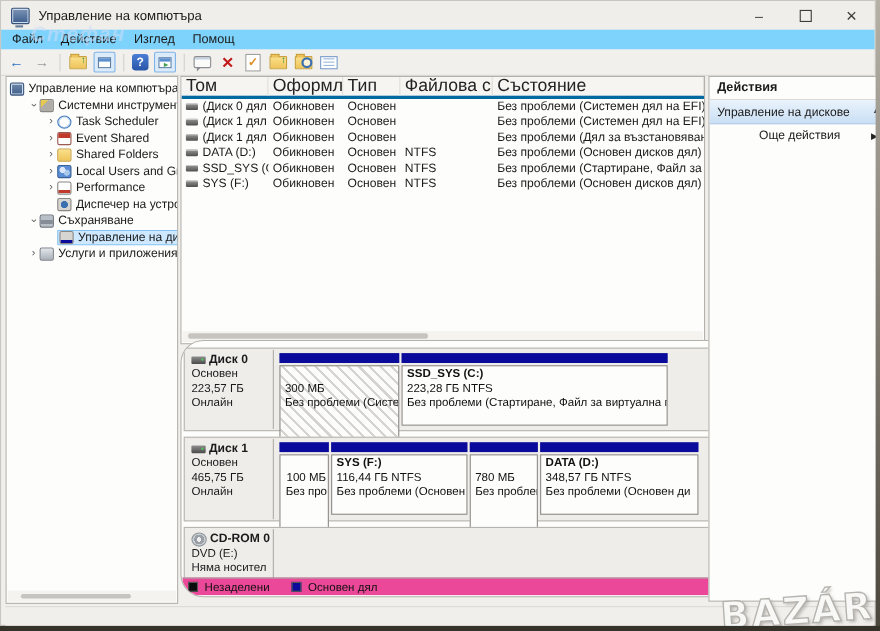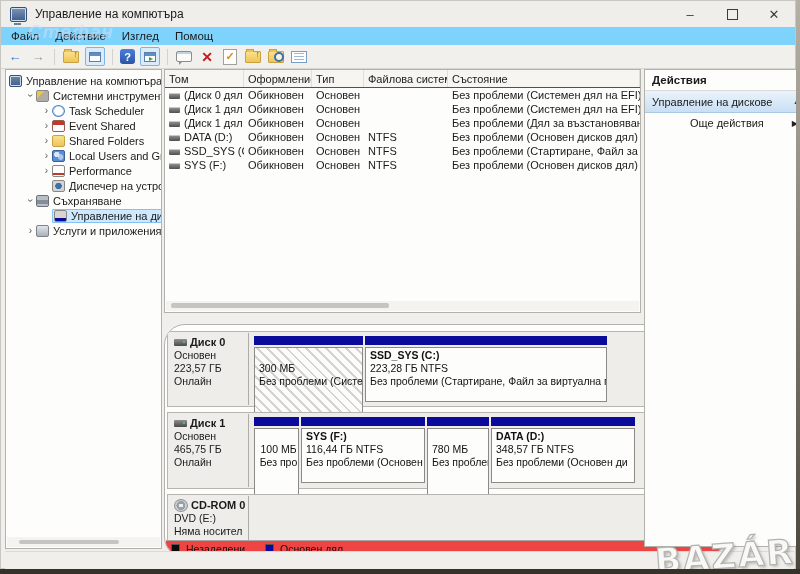--- a/index.html
+++ b/index.html
@@ -52,21 +52,21 @@
   .delx{color:#c11a1a;font-size:14px;}
   .checkdoc{width:12px;height:14px;background:#fff;border:1px solid #a0a09c;display:flex;align-items:center;
           justify-content:center;color:#e08a1e;font-size:11px;font-weight:bold;}
   .props{width:16px;height:12px;background:#fff;border:1px solid #7a9cc8;display:flex;flex-direction:column;
           justify-content:space-evenly;padding:0 2px;box-sizing:border-box;}
   .props i{display:block;height:1px;background:#9bb8d8;}
   
   .pane{position:absolute;background:#fdfdfc;border:1px solid #b3b1ac;box-sizing:border-box;overflow:hidden;}
   .tree-pane{left:4px;top:68px;width:157px;height:480px;}
   .vol-pane{left:163px;top:68px;width:477px;height:244px;}
-  .disk-pane{left:163px;top:323px;width:561px;height:234px;border-radius:21px;}
+  .disk-pane{left:163px;top:308px;width:561px;height:234px;border-radius:21px;}
   .act-pane{left:643px;top:68px;width:164px;height:478px;}
   .statusbar{position:absolute;left:4px;top:550px;width:789px;height:17px;background:#f1efec;
              border-top:1px solid #dcdad6;}
   
   .tree{padding-top:3px;font-size:11px;color:#1b1b1b;white-space:nowrap;}
   .trow{height:15px;display:flex;align-items:center;}
   .lv0{padding-left:3px;} .lv1{padding-left:19px;} .lv2{padding-left:35px;}
   .chev{width:11px;font-size:10px;color:#5d5d5d;text-align:center;flex:none;}
   .chev.open{transform:rotate(90deg);}
   .ti{width:13px;height:12px;border-radius:2px;flex:none;margin-right:4px;box-sizing:border-box;}
@@ -80,22 +80,22 @@
   .ti-perf{background:linear-gradient(transparent 0 7px,#c0392b 7px 9px,transparent 9px),#fdfdfd;border:1px solid #8a8884;}
   .ti-devmgr{background:radial-gradient(circle at 50% 50%,#3a6fb0 0 3px,transparent 3.5px),#d7d5d1;border:1px solid #8a8884;}
   .ti-storage{background:linear-gradient(#b9bfc7 0 4px,#868d96 4px 8px,#b9bfc7 8px);border:1px solid #6a717a;}
   .ti-diskmgmt{background:linear-gradient(transparent 0 7px,#0b0b9b 7px),#d7d5d1;border:1px solid #8a8884;}
   .ti-services{background:linear-gradient(#e2e6eb,#aab1b9);border:1px solid #7c828a;}
   .sel-wrap{display:flex;align-items:center;background:#cde8ff;border:1px solid #84c2f2;
             border-radius:1px;padding:0 3px 0 1px;height:14px;box-sizing:border-box;}
   .hscroll{position:absolute;left:1px;right:1px;bottom:1px;height:10px;background:#f4f3f0;}
   .hthumb{position:absolute;top:3px;height:4px;background:#c6c4c0;border-radius:2px;}
   
-  .vhead{display:flex;height:17px;background:#f6f5f2;border-bottom:1px solid #0369a1;
-         font-size:11px;color:#222;align-items:center;}
+  .vhead{display:flex;height:17px;background:#f6f5f2;border-bottom:3px solid #0369a1;
+         font-size:16px;color:#222;align-items:center;}
   .vhead .cell{border-right:1px solid #e0ded9;height:100%;display:flex;align-items:center;}
   .cell{padding:0 4px;box-sizing:border-box;white-space:nowrap;overflow:hidden;flex:none;}
   .c0{width:79px;} .c1{width:68px;} .c2{width:52px;} .c3{width:84px;} .c4{width:192px;}
   .vrow{display:flex;height:14px;align-items:center;font-size:11px;color:#1a1a1a;}
   .vol-ico{display:inline-block;width:11px;height:6px;background:linear-gradient(#999,#4e4e4e);
            border-radius:1px;margin-right:4px;vertical-align:middle;box-shadow:inset 0 1px 0 #c9c9c9;}
   
   .drow{position:absolute;left:2px;right:9px;background:#eeedea;border:1px solid #b7b5b0;box-sizing:border-box;}
   .dlabel{position:absolute;left:1px;top:1px;bottom:1px;width:80px;background:#efedea;
           border-right:1px solid #aeaca7;padding:3px 0 0 5px;box-sizing:border-box;
@@ -108,21 +108,21 @@
           background:radial-gradient(circle,#efefef 0 2px,#9aa0a6 2px 4.5px,#c9ced3 4.5px);border-radius:50%;border:1px solid #8d9399;}
   .part{position:absolute;top:4px;height:66px;}
   .pbar{height:9px;background:#0b0b9b;}
   .pbody{margin-top:2px;height:52px;background:#fdfdfc;border:1px solid #8c8a86;overflow:hidden;
          padding:1px 0 0 4px;font-size:10.5px;line-height:13px;color:#111;white-space:nowrap;}
   .pbody.hatched{background:repeating-linear-gradient(45deg,#fcfcfb 0 5px,#d4d3d0 5px 7px);}
   .pbody.pad2{padding-top:14px;}
   .plabel{font-weight:bold;}
   .vscroll{position:absolute;right:1px;top:1px;width:8px;height:216px;background:#f4f3f0;border-left:1px solid #dddbd7;}
   .vthumb{position:absolute;left:2px;top:2px;width:4px;height:205px;background:#c6c4c0;border-radius:2px;}
-  .legend{position:absolute;left:1px;right:1px;bottom:1px;height:15px;background:#ef4444;
+  .legend{position:absolute;left:1px;right:1px;bottom:1px;height:15px;background:#ec4899;
           border-top:1px solid #a9a7a3;display:flex;align-items:center;font-size:10.5px;color:#111;gap:6px;padding-left:5px;}
   .lsq{width:9px;height:9px;border:1px solid #555;box-sizing:border-box;flex:none;}
   .lsq.black{background:#0c0c0c;} .lsq.navy{background:#0b0b9b;margin-left:14px;}
   
   .act-title{height:20px;display:flex;align-items:center;padding-left:7px;font-size:11.5px;font-weight:bold;
              color:#1a1a1a;border-bottom:1px solid #dcdad6;}
   .act-group{height:21px;display:flex;align-items:center;padding:0 7px;font-size:11px;color:#1a1a1a;
              background:linear-gradient(#eaf3fc,#c9dff4);border-bottom:1px solid #a8c8e4;}
   .act-group .glyph{margin-left:auto;font-size:7px;color:#333;}
   .act-more{height:20px;display:flex;align-items:center;padding:0 9px 0 45px;font-size:11px;color:#1a1a1a;gap:28px;}

